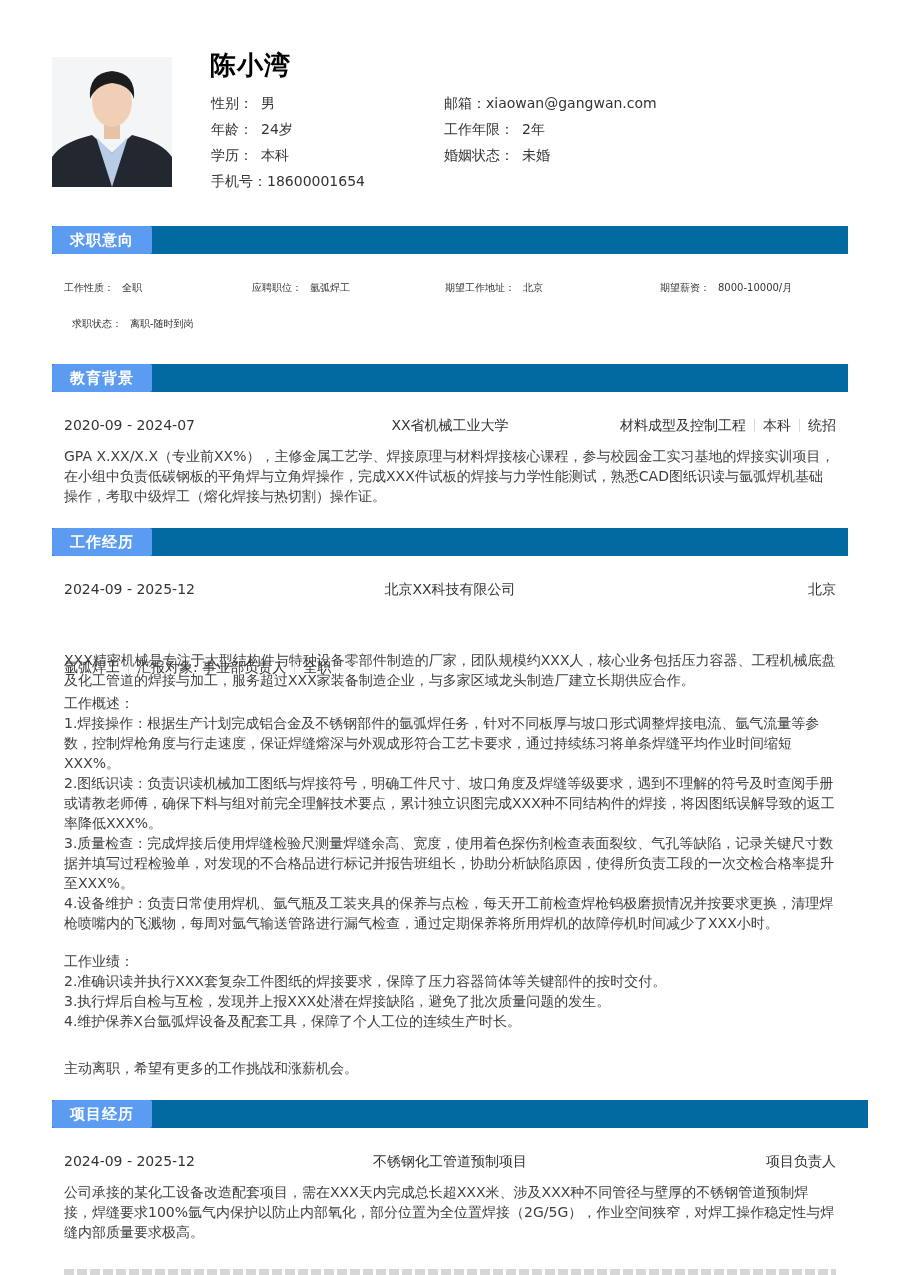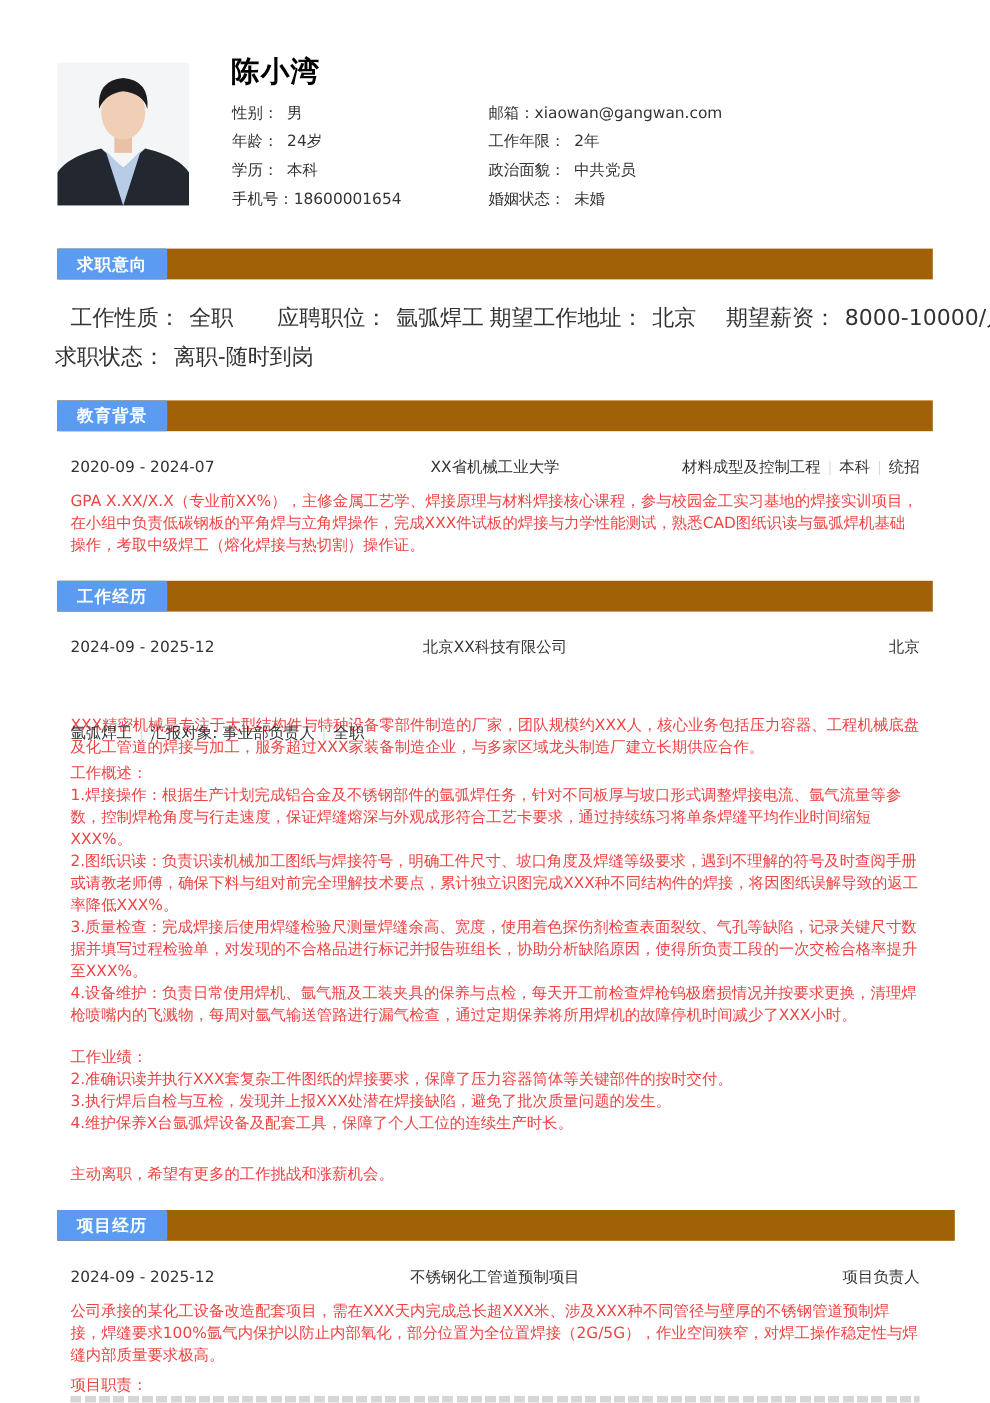--- a/index.html
+++ b/index.html
@@ -11,32 +11,32 @@
   .name { position: absolute; left: 210px; top: 48px; font-size: 26px; font-weight: bold; color: #000000; letter-spacing: 1px; }
   .info { position: absolute; font-size: 14px; color: #333; line-height: 26px; }
   .info .row { display: flex; height: 26px; white-space: nowrap; }
   .info .lbl { color: #333; }
   .info .val { margin-left: 8px; }
   .info-left { left: 211px; top: 90px; }
   .info-right { left: 444px; top: 90px; }
   .info-right .row.email .val { margin-left: 0; }
 
   
-  .sec { position: absolute; left: 52px; width: 796px; height: 28px; background: #a16207; }
+  .sec { position: absolute; left: 52px; width: 796px; height: 28px; background: #0369a1; }
   .sec .tag { position: absolute; left: 0; top: 0; height: 28px; width: 100px; background: #5b9cf2; border-radius: 2px;
               color: #fff; font-weight: bold; font-size: 15px; line-height: 28px; text-align: center; letter-spacing: 1px; }
 
-  .text { position: absolute; left: 64px; width: 772px; font-size: 14px; line-height: 20px; color: #ef4444; }
+  .text { position: absolute; left: 64px; width: 772px; font-size: 14px; line-height: 20px; color: #404040; }
   .rowline { position: absolute; left: 64px; width: 772px; height: 20px; font-size: 14px; line-height: 20px; display: flex; justify-content: space-between; white-space: nowrap; }
   .rowline .mid { position: absolute; left: 0; right: 0; text-align: center; pointer-events: none; }
   .rowline .mid span { pointer-events: auto; }
   .rowline .right { display: flex; align-items: center; position: relative; z-index: 1; }
   .sep { display: inline-block; width: 1px; height: 13px; background: #d8d8d8; margin: 0 8px; vertical-align: middle; }
 
-  .intent-row { position: absolute; left: 64px; height: 20px; line-height: 20px; font-size: 20px; white-space: nowrap; }
+  .intent-row { position: absolute; left: 64px; height: 20px; line-height: 20px; font-size: 10px; white-space: nowrap; }
   .intent-row .v { margin-left: 8px; }
   .tags-line { position: absolute; left: 64px; font-size: 14px; line-height: 20px; display: flex; align-items: center; white-space: nowrap; }
   .para p { margin: 0; }
   .blur-line { position: absolute; left: 64px; top: 1269px; width: 772px; height: 8px; background: repeating-linear-gradient(90deg, #bbb 0 10px, #fff 10px 13px); opacity: 0.6; }
 </style>
 </head>
 <body>
 
 <div class="page">
 
@@ -75,45 +75,41 @@
   <div class="info info-right">
     <div class="row email">
       <span class="lbl">邮箱：</span>
       <span class="val">xiaowan@gangwan.com</span>
     </div>
     <div class="row">
       <span class="lbl">工作年限：</span>
       <span class="val">2年</span>
     </div>
     <div class="row">
-      <span class="lbl">政治面貌：</span>
-      <span class="val">中共党员</span>
-    </div>
-    <div class="row">
       <span class="lbl">婚姻状态：</span>
       <span class="val">未婚</span>
     </div>
   </div>
 
   <div class="sec" style="top:226px;">
     <div class="tag">求职意向</div>
   </div>
   <div class="intent-row" style="top:278px; left:64px;">
     <span>工作性质：</span><span class="v">全职</span>
   </div>
   <div class="intent-row" style="top:278px; left:252px;">
     <span>应聘职位：</span><span class="v">氩弧焊工</span>
   </div>
   <div class="intent-row" style="top:278px; left:445px;">
     <span>期望工作地址：</span><span class="v">北京</span>
   </div>
   <div class="intent-row" style="top:278px; left:660px;">
     <span>期望薪资：</span><span class="v">8000-10000/月</span>
   </div>
-  <div class="intent-row" style="top:314px; left:50px;text-align:center;">
+  <div class="intent-row" style="top:314px; left:72px;text-align:center;">
     <span>求职状态：</span><span class="v">离职-随时到岗</span>
   </div>
 
   <div class="sec" style="top:364px;">
     <div class="tag">教育背景</div>
   </div>
   <div class="rowline" style="top:415px;">
     <span>2020-09 - 2024-07</span>
     <div class="mid"><span>XX省机械工业大学</span></div>
     <div class="right">
@@ -165,15 +161,14 @@
     <div class="tag">项目经历</div>
   </div>
   <div class="rowline" style="top:1151px;">
     <span>2024-09 - 2025-12</span>
     <div class="mid"><span>不锈钢化工管道预制项目</span></div>
     <div class="right">
         <span>项目负责人</span>
       </div>
   </div>
   <div class="text" style="top:1182px;">公司承接的某化工设备改造配套项目，需在XXX天内完成总长超XXX米、涉及XXX种不同管径与壁厚的不锈钢管道预制焊接，焊缝要求100%氩气内保护以防止内部氧化，部分位置为全位置焊接（2G/5G），作业空间狭窄，对焊工操作稳定性与焊缝内部质量要求极高。</div>
-  <div class="text" style="top:1250px;">项目职责：</div>
   <div class="blur-line"></div>
 </div>
 
 </body></html>

